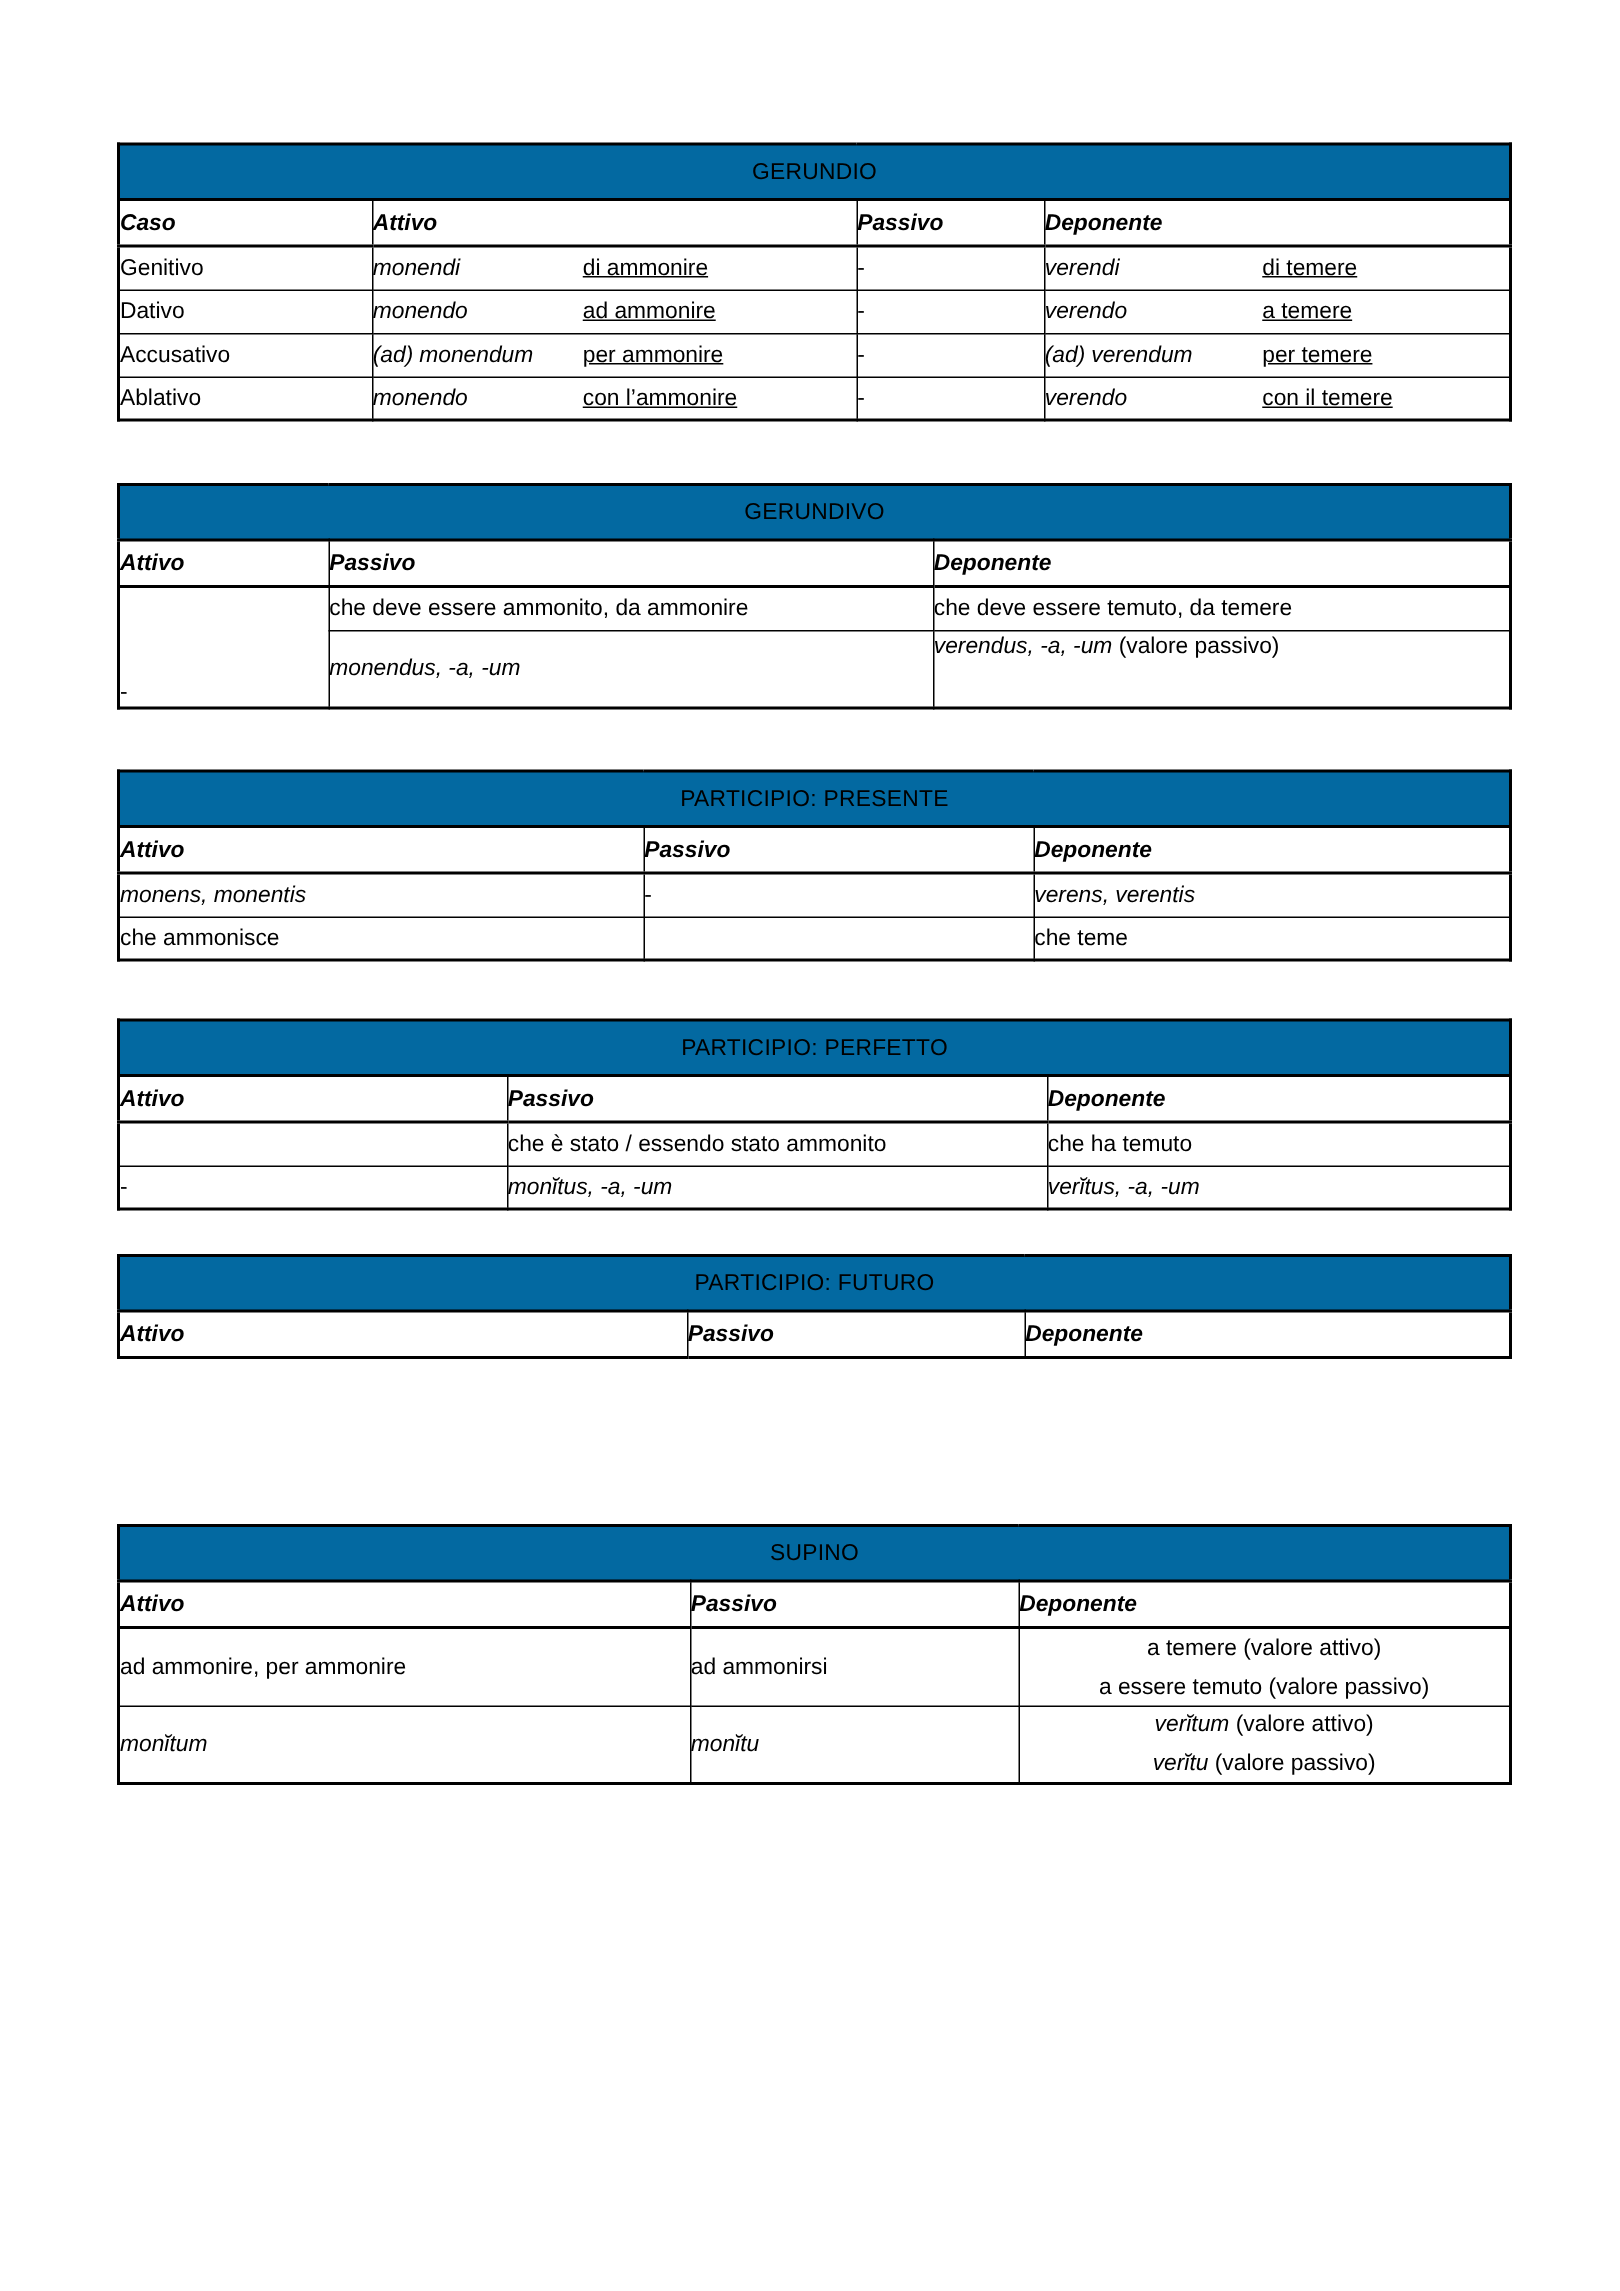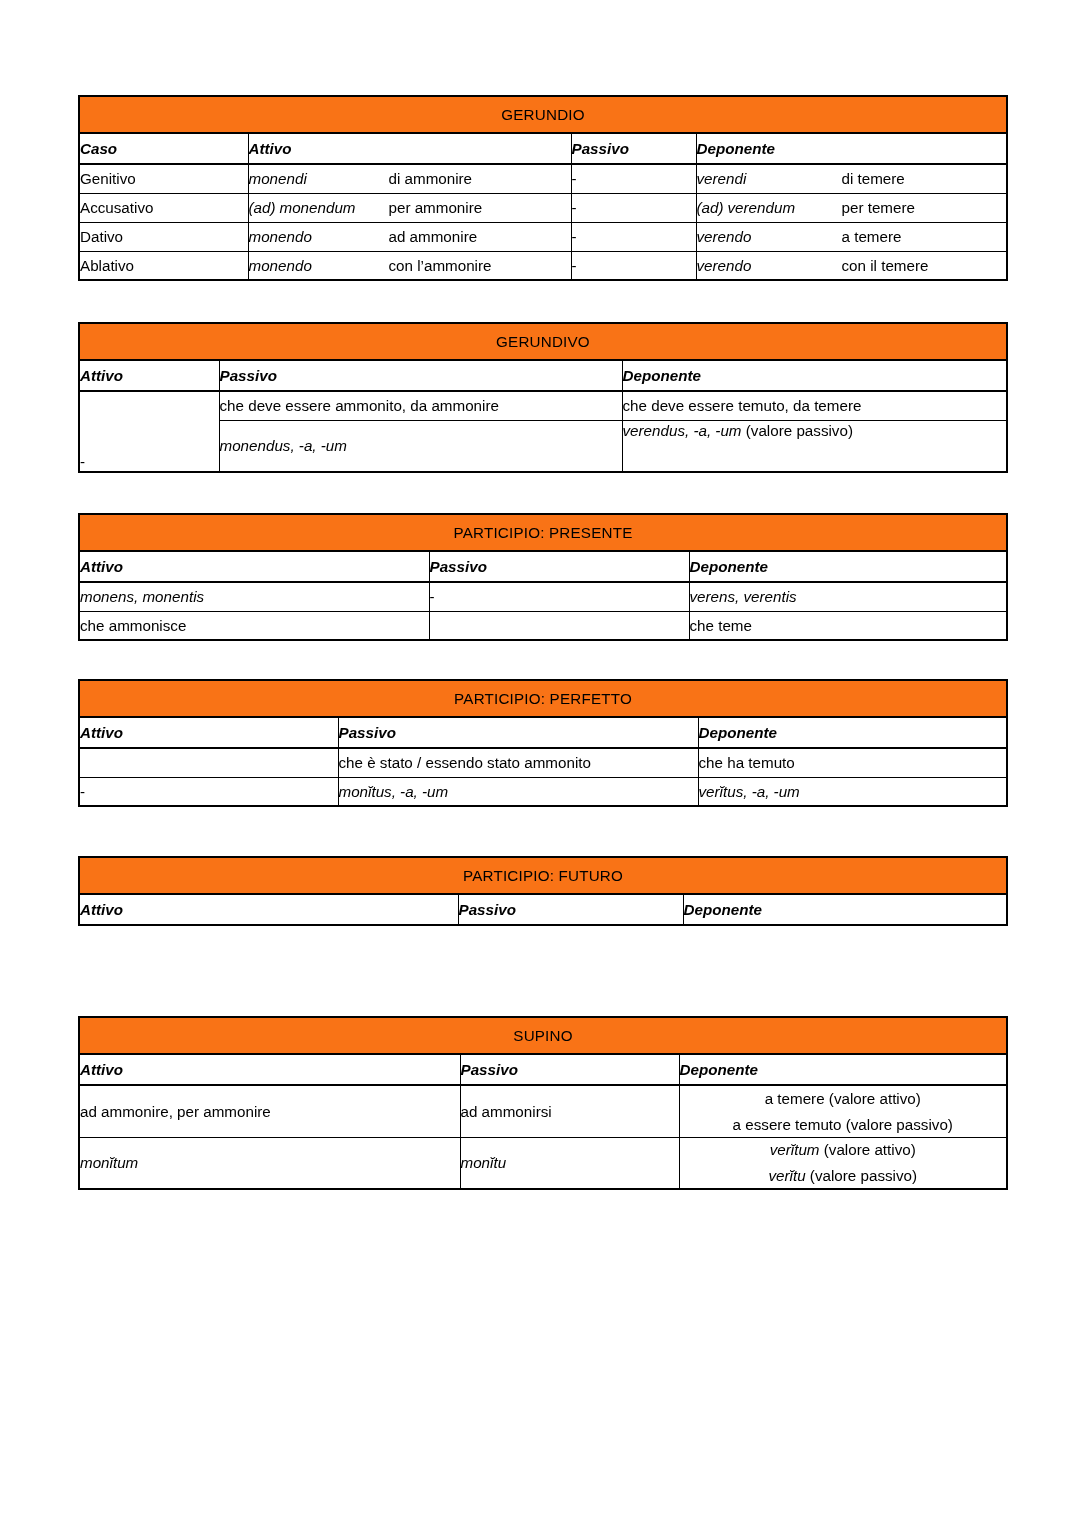--- a/index.html
+++ b/index.html
@@ -36,21 +36,21 @@
     border: 1.4px solid #000000;
     padding: 0;
     vertical-align: middle;
     font-size: 15.2px;
     line-height: 1.25;
     font-weight: normal;
     text-align: left;
     color: #000000;
   }
   .title-cell {
-    background: #f97316;
+    background: #0369a1;
     text-align: center !important;
     font-weight: bold;
     font-size: 15.4px;
     letter-spacing: 0.2px;
     height: 35px;
     border-bottom: 2.2px solid #000000 !important;
   }
   .hdr td {
     font-weight: bold;
   }
@@ -74,20 +74,21 @@
   .two-col {
     display: flex;
     align-items: baseline;
   }
   .lat {
     font-style: italic;
     white-space: nowrap;
   }
   .trans {
     white-space: nowrap;
+    text-decoration: underline;
   }
   
   .g-lat { width: 140px; }
   .d-lat { width: 145px; }
   .vtop { vertical-align: top !important; }
   .vbot { vertical-align: bottom !important; }
   .pad-top { padding-top: 6px; }
   .pad-bot { padding-bottom: 7px; }
   .line { display: block; text-align: center; }
   .line + .line { margin-top: 7px; }
@@ -126,49 +127,49 @@
       <td class="cellpad">-</td>
       <td class="cellpad">
         <div class="two-col">
           <span class="lat d-lat">verendi</span>
           <span class="trans">di temere</span>
         </div>
       </td>
     </tr>
 
     <tr class="row-h">
+      <td class="cellpad">Dativo</td>
+      <td class="cellpad">
+        <div class="two-col">
+          <span class="lat g-lat">monendo</span>
+          <span class="trans">ad ammonire</span>
+        </div>
+      </td>
+      <td class="cellpad">-</td>
+      <td class="cellpad">
+        <div class="two-col">
+          <span class="lat d-lat">verendo</span>
+          <span class="trans">a temere</span>
+        </div>
+      </td>
+    </tr>
+
+    <tr class="row-h">
       <td class="cellpad">Accusativo</td>
       <td class="cellpad">
         <div class="two-col">
           <span class="g-lat" style="white-space:nowrap"><span class="it">(ad)</span><span class="lat" style="margin-left:4px">monendum</span></span>
           <span class="trans">per ammonire</span>
         </div>
       </td>
       <td class="cellpad">-</td>
       <td class="cellpad">
         <div class="two-col">
           <span class="d-lat" style="white-space:nowrap"><span class="it">(ad)</span><span class="lat" style="margin-left:4px">verendum</span></span>
           <span class="trans">per temere</span>
-        </div>
-      </td>
-    </tr>
-
-    <tr class="row-h">
-      <td class="cellpad">Dativo</td>
-      <td class="cellpad">
-        <div class="two-col">
-          <span class="lat g-lat">monendo</span>
-          <span class="trans">ad ammonire</span>
-        </div>
-      </td>
-      <td class="cellpad">-</td>
-      <td class="cellpad">
-        <div class="two-col">
-          <span class="lat d-lat">verendo</span>
-          <span class="trans">a temere</span>
         </div>
       </td>
     </tr>
 
     <tr class="row-h">
       <td class="cellpad">Ablativo</td>
       <td class="cellpad">
         <div class="two-col">
           <span class="lat g-lat">monendo</span>
           <span class="trans">con l’ammonire</span>
@@ -264,21 +265,21 @@
       <td class="cellpad">che ha temuto</td>
     </tr>
     <tr class="row-h">
       <td class="cellpad">-</td>
       <td class="cellpad it">monĭtus, -a, -um</td>
       <td class="cellpad it">verĭtus, -a, -um</td>
     </tr>
   </tbody>
     </table>
 
-  <table class="tbl" style="top:856px;">
+  <table class="tbl" style="top:836px;">
     <colgroup>
       <col style="width:379px">
         <col style="width:225px">
         <col style="width:324px">
     </colgroup>
     <tbody>
         <tr>
       <td class="title-cell" colspan="3">PARTICIPIO: FUTURO</td>
     </tr>
     <tr class="hdr hdr-row">

